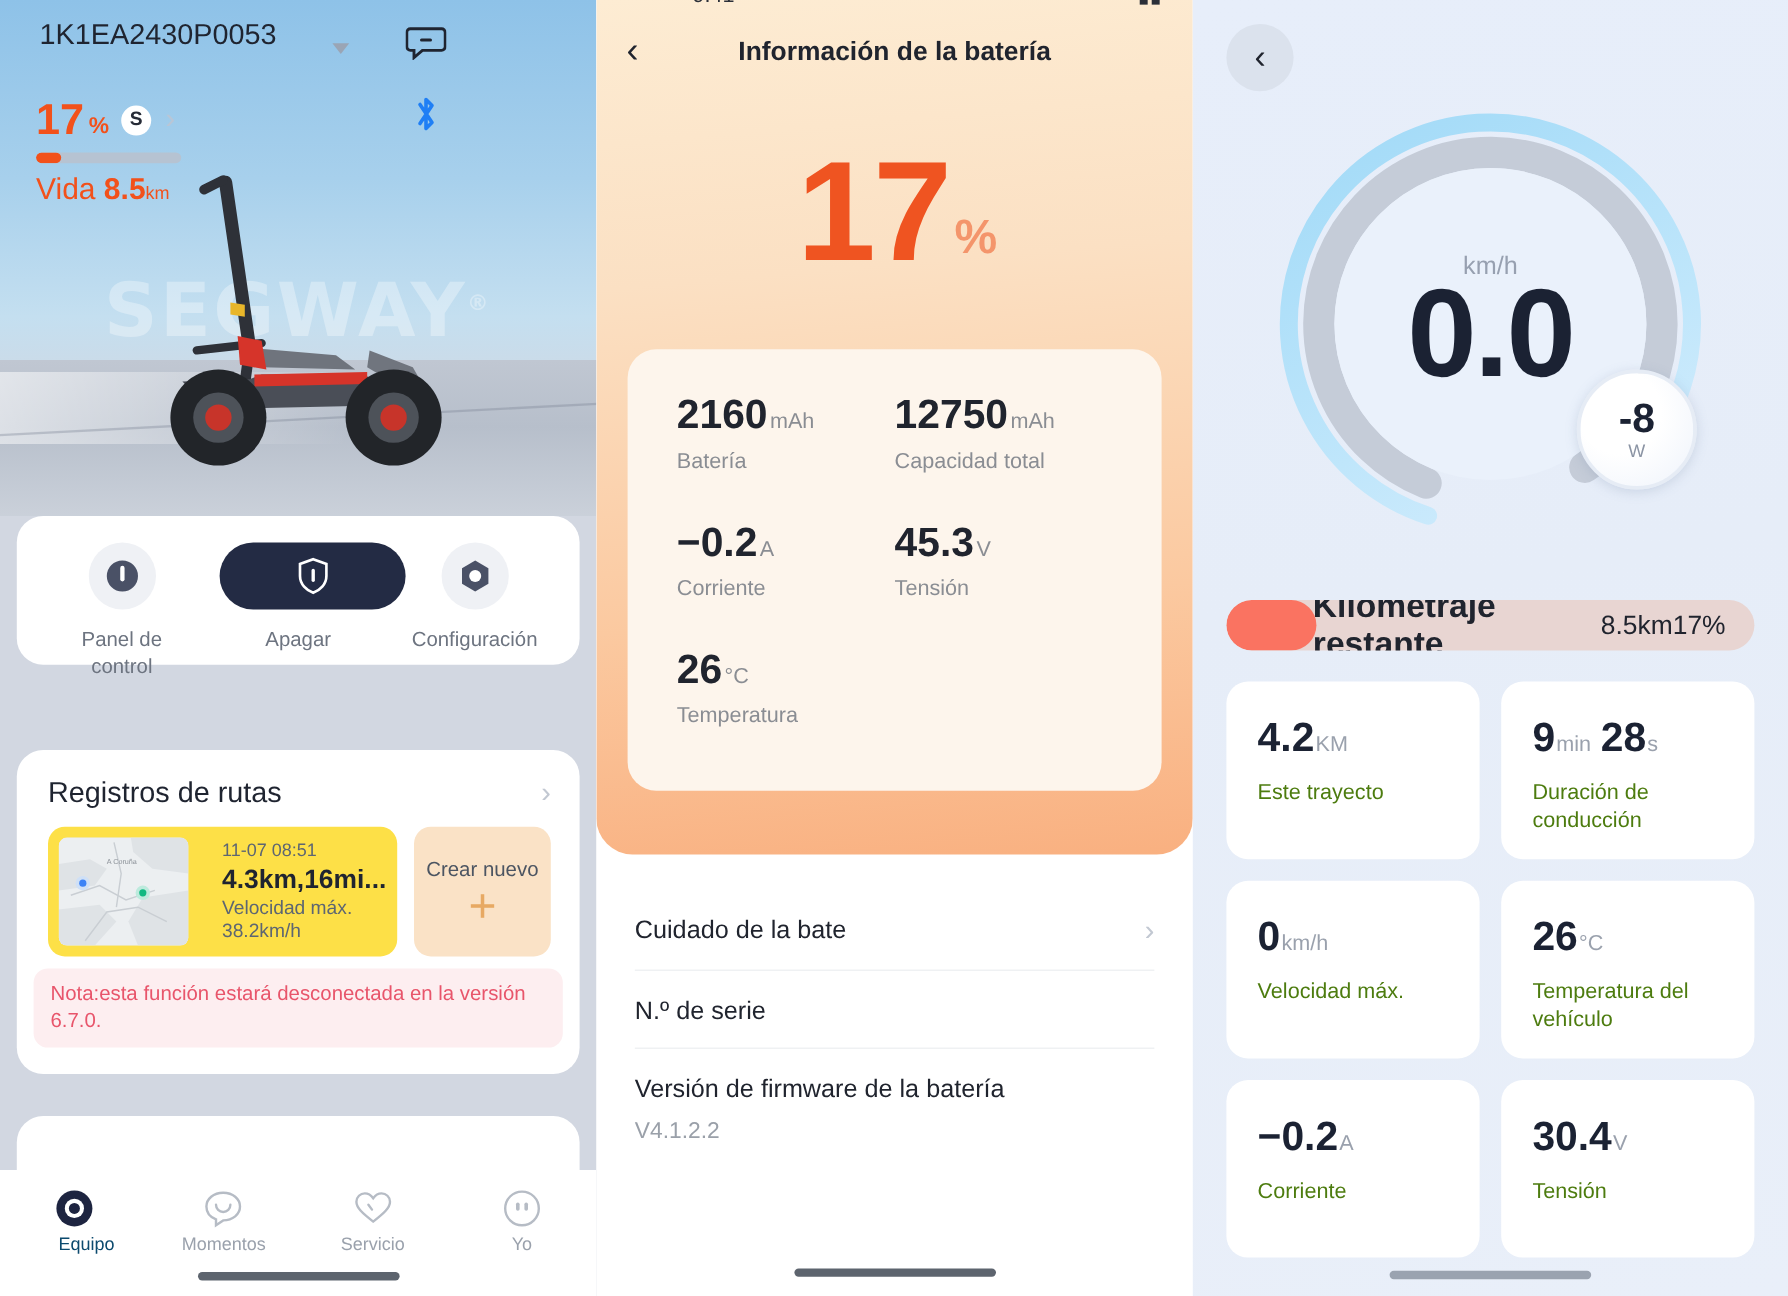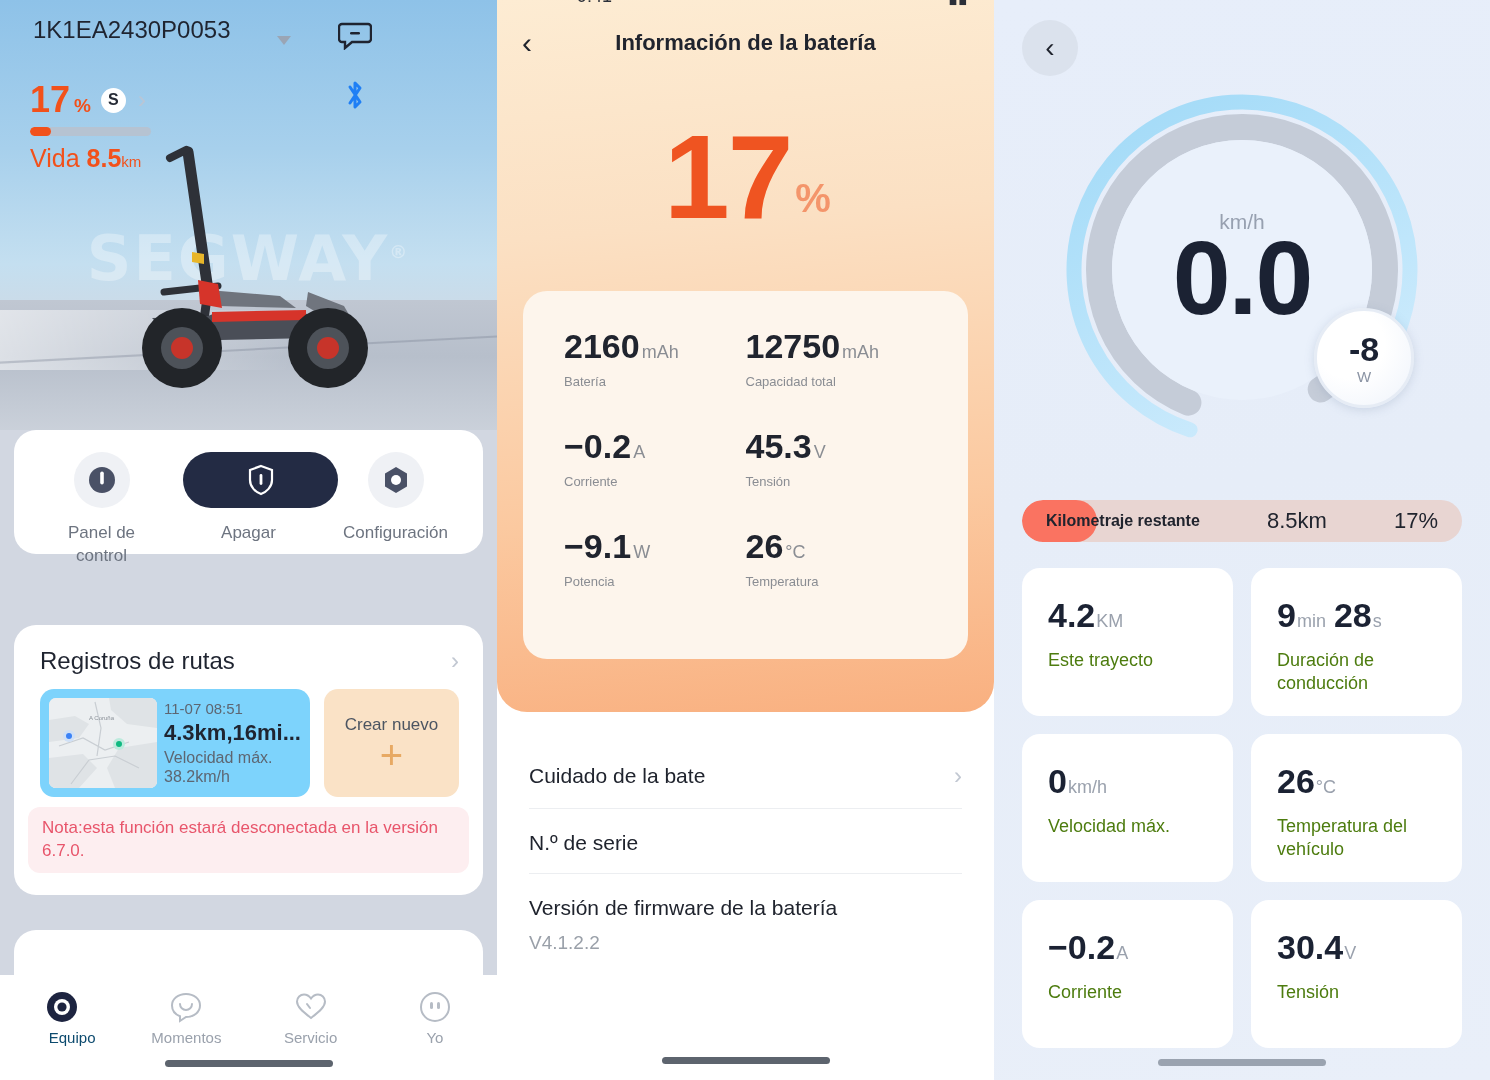--- a/index.html
+++ b/index.html
@@ -89,21 +89,21 @@
   }
   .ctrl-label { margin-top:14px; font-size:17px; color:#6d7480; line-height:1.35; }
 
   .card-routes { top:625px; height:270px; }
   .routes-head { display:flex; align-items:center; justify-content:space-between;
                  padding:22px 24px 0 26px; }
   .routes-title { font-size:24px; color:#1f2430; }
   .chev { color:#c2c8d2; font-size:24px; }
   .routes-body { display:flex; gap:14px; padding:14px 24px 0 26px; }
   .route-item {
-    flex:1; background:#7dd3fc; border-radius:14px; display:flex; gap:7px;
+    flex:1; background:#fde047; border-radius:14px; display:flex; gap:28px;
     padding:9px; height:108px;
   }
   .route-map {
     width:108px; height:90px; border-radius:7px; overflow:hidden; flex:none;
     background:#e8eaec; position:relative;
   }
   .route-txt { padding-top:2px; }
   .route-date { font-size:15px; color:#5d6672; }
   .route-dist { font-size:22px; font-weight:bold; color:#1f2430; margin-top:3px; }
   .route-speed { font-size:16px; color:#5d6672; margin-top:2px; line-height:1.2; }
@@ -158,21 +158,21 @@
   }
   .p2-big .num { font-size:118px; font-weight:bold; letter-spacing:-2px; }
   .p2-big .sym { font-size:40px; font-weight:bold; color:#f4956b; position:relative; top:-6px; left:4px;}
   .p2-statcard {
     position:absolute; left:26px; top:291px; width:445px; height:368px;
     background:#fdf5ec; border-radius:24px; padding:36px 41px;
   }
   .p2-grid { display:grid; grid-template-columns:1fr 1fr; row-gap:38px; }
   .st-val { font-size:34px; font-weight:bold; color:#20242e; }
   .st-val .u { font-size:18px; font-weight:normal; color:#8a8d93; margin-left:2px; }
-  .st-lab { font-size:13px; color:#8a8d93; margin-top:8px; }
+  .st-lab { font-size:18px; color:#8a8d93; margin-top:8px; }
 
   .p2-list { position:absolute; left:0; top:740px; width:497px; padding:0 32px; }
   .li { padding:22px 0 18px 0; border-bottom:1px solid #eceef1; }
   .li:last-child { border-bottom:none; }
   .li-row { display:flex; align-items:center; justify-content:space-between; }
   .li-title { font-size:21px; color:#20242e; }
   .li-sub { font-size:19px; color:#9aa0a9; margin-top:12px; }
   .p2-home {
     position:absolute; left:50%; transform:translateX(-50%); bottom:16px;
     width:168px; height:7px; border-radius:4px; background:#5d646e;
@@ -206,21 +206,21 @@
   .range-bar {
     position:absolute; left:28px; top:500px; width:440px; height:42px;
     border-radius:21px; background:#e8d5d2; overflow:hidden;
     display:flex; align-items:center;
   }
   .range-fill {
     position:absolute; left:0; top:0; height:42px; border-radius:21px; background:#fa7361;
   }
   .range-txt { position:relative; display:flex; align-items:center; width:100%;
                padding:0 24px; justify-content:space-between; }
-  .range-label { font-size:16px; font-weight:bold; color:#20242e; }
+  .range-label { font-size:28px; font-weight:bold; color:#20242e;margin-left:48px; }
   .range-km { font-size:22px; color:#20242e; }
   .range-pct { font-size:22px; color:#20242e; }
 
   .p3-grid {
     position:absolute; left:28px; top:568px; width:440px;
     display:grid; grid-template-columns:1fr 1fr; gap:18px;
   }
   .p3-card {
     background:#fff; border-radius:18px; height:148px; padding:28px 26px;
   }
@@ -444,24 +444,20 @@
         </div>
         <div>
           <div class="st-val">−0.2<span class="u">A</span></div>
           <div class="st-lab">Corriente</div>
         </div>
         <div>
           <div class="st-val">45.3<span class="u">V</span></div>
           <div class="st-lab">Tensión</div>
         </div>
         <div>
-          <div class="st-val">−9.1<span class="u">W</span></div>
-          <div class="st-lab">Potencia</div>
-        </div>
-        <div>
           <div class="st-val">26<span class="u">°C</span></div>
           <div class="st-lab">Temperatura</div>
         </div>
       </div>
   </div>
 
   <div class="p2-list" id="p2list">
       <div class="li">
         <div class="li-row">
           <span class="li-title">Cuidado de la bate</span>

